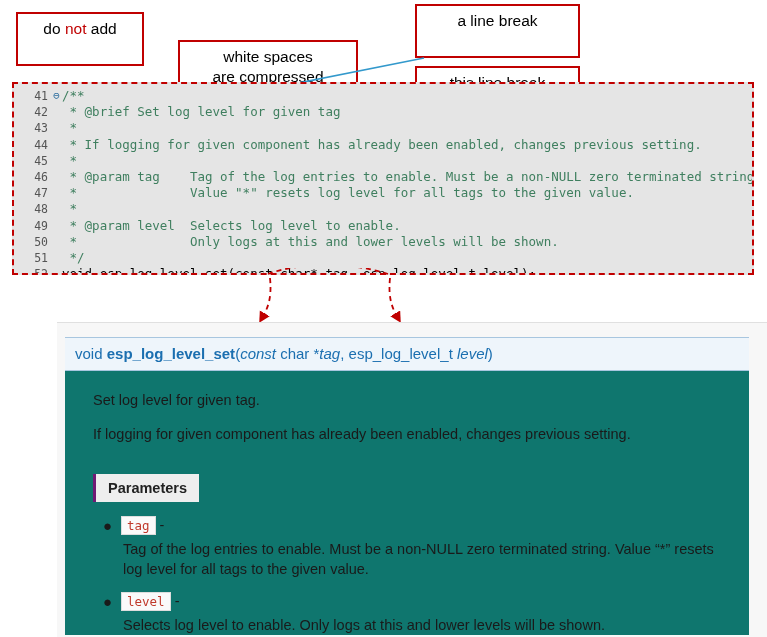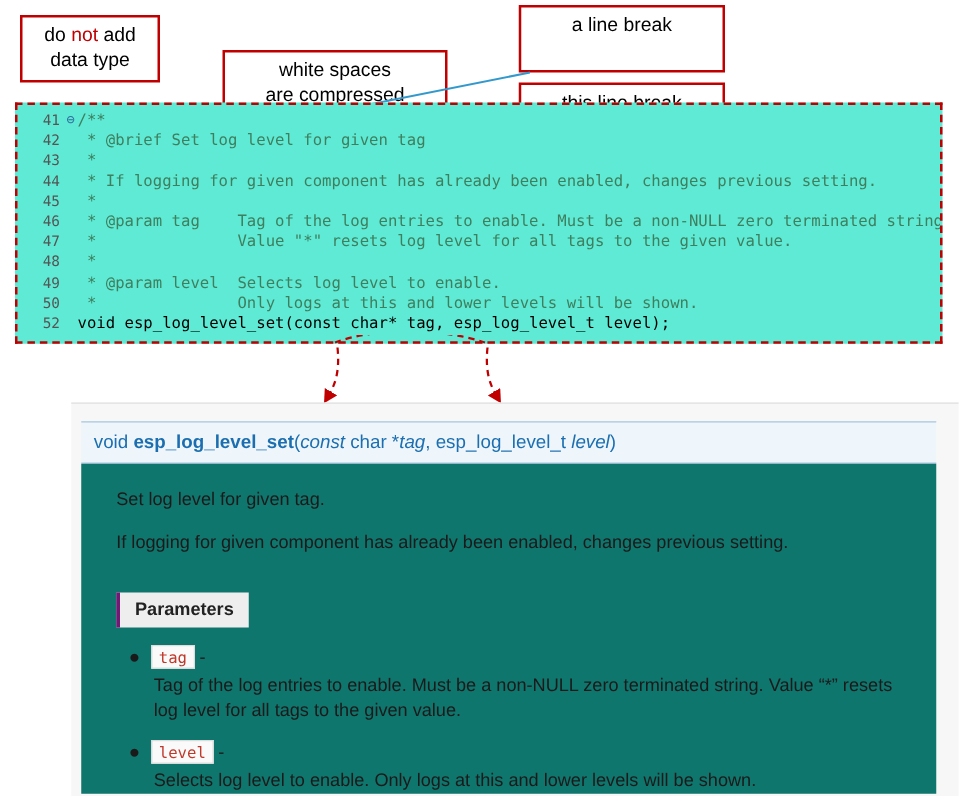--- a/index.html
+++ b/index.html
@@ -22,42 +22,42 @@
     background: #ffffff;
     color: #000000;
     font-size: 15.5px;
     line-height: 1.28;
     text-align: center;
     padding: 5px 8px;
     box-sizing: border-box;
   }
   .callout .hl { color: #c00000; }
 
-  #callout-no-datatype { left: 16px;  top: 12px;  width: 112px; height: 54px; }
+  #callout-no-datatype { left: 16px;  top: 12px;  width: 128px; height: 54px; }
   #callout-whitespace  { left: 178px; top: 40px;  width: 180px; height: 54px; }
   #callout-linebreak-render { left: 415px; top: 4px; width: 165px; height: 54px; }
   #callout-linebreak-norender { left: 415px; top: 66px; width: 165px; height: 54px; }
 
   
   #leader-lines {
     position: absolute;
     left: 0; top: 0;
     width: 767px; height: 637px;
     pointer-events: none;
   }
 
   
   #code-panel {
     position: absolute;
     left: 12px;
     top: 82px;
     width: 742px;
     height: 193px;
     border: 2px dashed #c00000;
-    background: #5eead4;
+    background: #e5e5e5;
     box-sizing: border-box;
     padding: 4px 0 0 0;
     overflow: hidden;
   }
   .code-line {
     display: flex;
     align-items: flex-start;
     font-family: "DejaVu Sans Mono", monospace;
     font-size: 12.5px;
     line-height: 16.2px;
@@ -171,21 +171,20 @@
     color: #1a1a1a;
     line-height: 1.4;
     max-width: 600px;
   }
 </style>
 </head>
 <body>
 
 <div class="callout" id="callout-no-datatype">
   <div><span>do </span><span class="hl">not</span><span> add</span></div>
-  <div>data type</div>
 </div>
 
 <div class="callout" id="callout-whitespace">
   <div>white spaces</div>
   <div>are  compressed</div>
 </div>
 
 <div class="callout" id="callout-linebreak-render">
   <div>a line break</div>
 </div>
@@ -208,20 +207,21 @@
   <div class="code-line"><span class="ln">41</span><span class="fold">⊖</span><span class="code-text">/**</span></div>
   <div class="code-line"><span class="ln">42</span><span class="fold"></span><span class="code-text"> * @brief Set log level for given tag</span></div>
   <div class="code-line"><span class="ln">43</span><span class="fold"></span><span class="code-text"> *</span></div>
   <div class="code-line"><span class="ln">44</span><span class="fold"></span><span class="code-text"> * If logging for given component has already been enabled, changes previous setting.</span></div>
   <div class="code-line"><span class="ln">45</span><span class="fold"></span><span class="code-text"> *</span></div>
   <div class="code-line"><span class="ln">46</span><span class="fold"></span><span class="code-text"> * @param tag    Tag of the log entries to enable. Must be a non-NULL zero terminated string.</span></div>
   <div class="code-line"><span class="ln">47</span><span class="fold"></span><span class="code-text"> *               Value "*" resets log level for all tags to the given value.</span></div>
   <div class="code-line"><span class="ln">48</span><span class="fold"></span><span class="code-text"> *</span></div>
   <div class="code-line"><span class="ln">49</span><span class="fold"></span><span class="code-text"> * @param level  Selects log level to enable.</span></div>
   <div class="code-line"><span class="ln">50</span><span class="fold"></span><span class="code-text"> *               Only logs at this and lower levels will be shown.</span></div>
+  <div class="code-line"><span class="ln">51</span><span class="fold"></span><span class="code-text"> */</span></div>
   <div class="code-line"><span class="ln">52</span><span class="fold"></span><span class="code-text"><span class="plain">void esp_log_level_set(const char* tag, esp_log_level_t level);</span></span></div>
 </div>
 
 <svg id="connectors">
   <defs>
     <marker id="arrowred" markerWidth="7" markerHeight="7" refX="3" refY="3.2" orient="auto">
       <path d="M0,0 L6,3.2 L0,6.4 z" fill="#c00000"></path>
     </marker>
   </defs>
   <path d="M270,10 C272,30 268,40 262,50" stroke="#c00000" stroke-width="1.8" fill="none" stroke-dasharray="5,4" marker-end="url(#arrowred)"></path>

